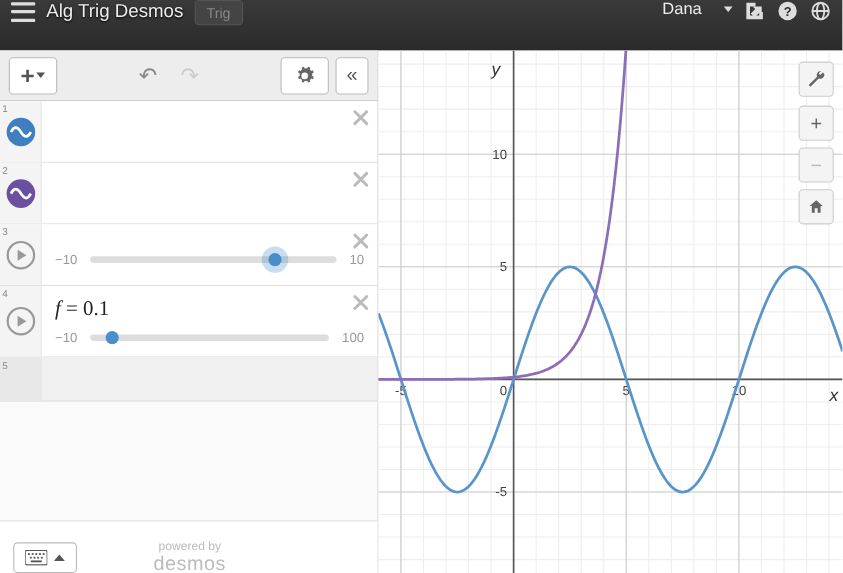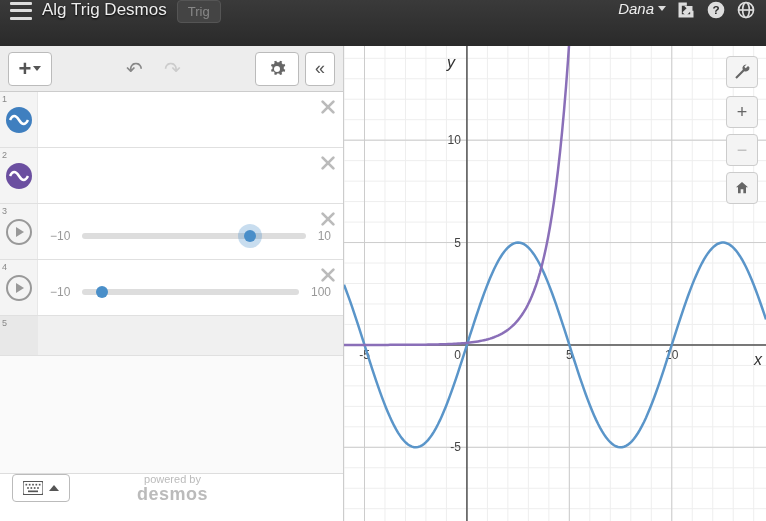--- a/index.html
+++ b/index.html
@@ -6,21 +6,21 @@
 html, body { width: 766px; height: 521px; overflow: hidden; font-family: Arial, sans-serif; }
 body { display: flex; flex-direction: column; background: #fff; }
 
 
 .topbar { height: 46px; background: linear-gradient(#3a3a3a,#2a2a2a); display: flex; align-items: flex-start; color: #eee; padding: 0 10px; gap: 10px; }
 .hamburger { width: 22px; height: 22px; cursor: pointer; display: flex; flex-direction: column; justify-content: space-around; }
 .hamburger span { display: block; height: 3px; background: #ddd; border-radius: 1px; }
 .title { font-size: 17px; font-weight: 400; text-shadow: 0 1px 2px #000; }
 .save-btn { background: #444; border: 1px solid #555; color: #888; padding: 3px 10px; font-size: 13px; border-radius: 4px; cursor: pointer; }
 .topbar-spacer { flex: 1; }
-.user { font-size: 15px; display: flex; align-items: center; gap: 4px; cursor: pointer; font-style: italic; }
+.user { font-size: 15px; display: flex; align-items: center; gap: 20px; cursor: pointer; }
 .top-icon { width: 20px; height: 20px; cursor: pointer; fill: #ddd; }
 .caret-down { width: 0; height: 0; border-left: 4px solid transparent; border-right: 4px solid transparent; border-top: 5px solid #ddd; }
 
 
 .main { flex: 1; display: flex; position: relative; }
 .leftpanel { width: 344px; display: flex; flex-direction: column; border-right: 1px solid #ccc; background: #fff; position: relative; }
 .toolbar { height: 46px; background: #ededed; border-bottom: 1px solid #ccc; display: flex; align-items: center; padding: 0 8px; gap: 6px; }
 .btn { background: #fff; border: 1px solid #bbb; border-radius: 4px; height: 34px; display: flex; align-items: center; justify-content: center; cursor: pointer; color: #555; }
 .btn-add { width: 44px; font-size: 20px; font-weight: bold; }
 .btn-add .plus { font-size: 22px; }
@@ -45,26 +45,26 @@
 .play-icon .tri { width: 0; height: 0; border-left: 8px solid #999; border-top: 5px solid transparent; border-bottom: 5px solid transparent; margin-left: 2px; }
 .expr.empty { background: #f0f0f0; min-height: 40px; }
 .expr.empty .iconcell { background: #e8e8e8; }
 
 .slider-row { display: flex; align-items: center; margin-top: 8px; gap: 12px; font-family: Arial; font-style: normal; font-size: 12px; color: #999; }
 .slider-row .track { flex: 1; height: 6px; background: #ddd; border-radius: 3px; position: relative; }
 .slider-row .thumb { position: absolute; top: 50%; width: 12px; height: 12px; background: #4a8fc9; border-radius: 50%; transform: translate(-50%, -50%); }
 .slider-row .thumb.halo::before { content: ''; position: absolute; left: -6px; top: -6px; right: -6px; bottom: -6px; background: rgba(74,143,201,0.3); border-radius: 50%; }
 
 
-.footer { position: absolute; bottom: 0; left: 0; right: 0; height: 48px; background: #fff; border-top: 1px solid #ddd; display: flex; align-items: flex-start; padding: 0 12px; justify-content: space-between; }
+.footer { position: absolute; bottom: 0; left: 0; right: 0; height: 48px; background: #fff; border-top: 1px solid #ddd; display: flex; align-items: flex-end; padding: 0 12px; justify-content: space-between; }
 .kbd-btn { border: 1px solid #bbb; border-radius: 4px; padding: 6px 10px; display: flex; align-items: center; gap: 6px; cursor: pointer; background: #fff; }
 .kbd-btn svg { width: 20px; height: 14px; }
 .kbd-btn .tri-up { width: 0; height: 0; border-left: 5px solid transparent; border-right: 5px solid transparent; border-bottom: 6px solid #555; }
 .powered { text-align: center; color: #bbb; font-size: 11px; line-height: 1; }
-.powered .brand { font-size: 18px; font-weight: 700; letter-spacing: 0.5px; }
+.powered .brand { font-size: 18px; font-weight: 400; letter-spacing: 0.5px; }
 
 
 .rightpanel { flex: 1; position: relative; background: #fff; }
 .rightpanel svg.graph { width: 100%; height: 100%; display: block; }
 .floatbtns { position: absolute; right: 8px; top: 50px; display: flex; flex-direction: column; gap: 6px; }
 .floatbtns .fbtn { width: 32px; height: 32px; background: #f4f4f4; border: 1px solid #ccc; border-radius: 4px; display: flex; align-items: center; justify-content: center; font-size: 18px; color: #666; cursor: pointer; }
 .floatbtns .fbtn.dis { color: #bbb; }
 .wrenchbtn { position: absolute; right: 8px; top: 10px; width: 32px; height: 32px; background: #f4f4f4; border: 1px solid #ccc; border-radius: 4px; display: flex; align-items: center; justify-content: center; cursor: pointer; color: #666; }
 
 .upright { font-style: normal; }
@@ -169,20 +169,21 @@
             </svg></div>
         </div>
         <div class="expr">
           <div class="idx">4</div>
           <div class="iconcell">
             <div class="play-icon">
               <div class="tri"></div>
             </div>
           </div>
           <div class="body">
+            <div><span>f</span> <span class="upright">=</span> <span class="upright">0.1</span></div>
             <div class="slider-row">
               <span>−10</span>
               <div class="track">
                 <div class="thumb" style="left:9%"></div>
               </div>
               <span>100</span>
             </div>
           </div>
           <div class="close"><svg viewBox="0 0 20 20">
               <path d="M4 4l12 12M16 4L4 16" stroke="#bbb" stroke-width="3" stroke-linecap="round"></path>

